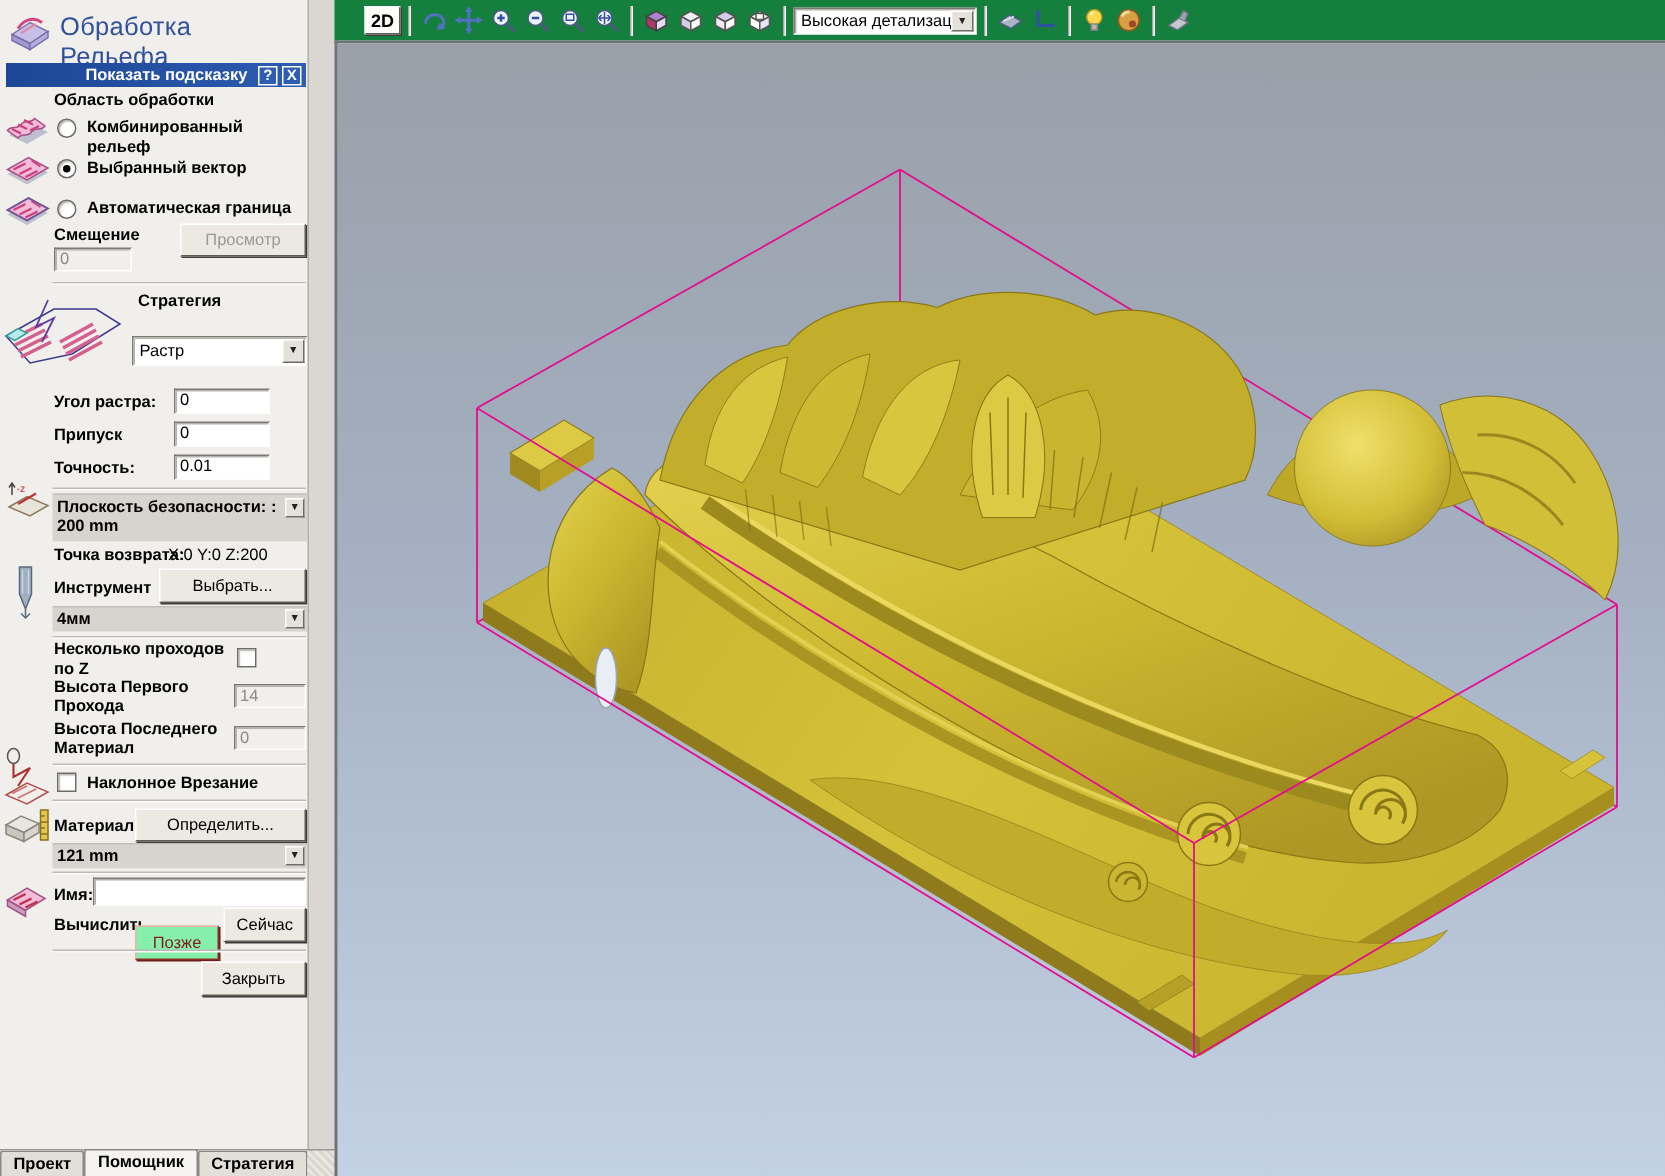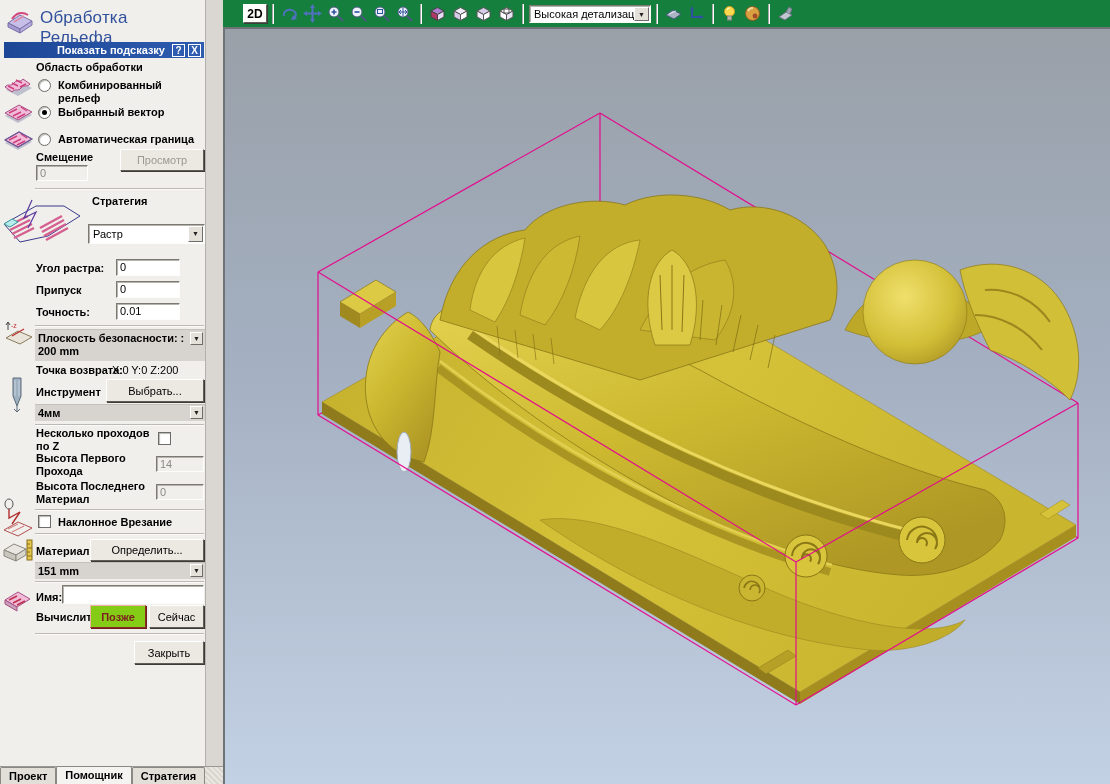--- a/index.html
+++ b/index.html
@@ -18,21 +18,21 @@
   #tip-bar{left:4px;top:42px;width:200px;height:16px;background:linear-gradient(90deg,#1d4696,#2d5cb0);display:flex;align-items:center;justify-content:flex-end;gap:3px;padding-right:3px;box-sizing:border-box;padding-left:48px;}
   #tip-bar .tip-text{color:#fff;font-size:11px;font-weight:bold;margin-right:4px;}
   .tip-btn{width:13px;height:13px;background:#2d5cb0;border:1px solid #fff;color:#fff;font-size:10px;font-weight:bold;line-height:11px;text-align:center;box-sizing:border-box;cursor:default;}
 
   .radio{width:13px;height:13px;border-radius:50%;background:#fff;border:1px solid #6e6c68;box-shadow:inset 1px 1px 1px #b9b7b2;box-sizing:border-box;position:absolute;}
   .radio.checked::after{content:"";position:absolute;left:3px;top:3px;width:5px;height:5px;border-radius:50%;background:#000;}
   .checkbox{width:13px;height:13px;background:#fff;border:1px solid #6e6c68;box-shadow:inset 1px 1px 1px #b9b7b2;box-sizing:border-box;position:absolute;}
 
   .btn{position:absolute;background:#ece9e3;border:1px solid;border-color:#ffffff #5f5d58 #5f5d58 #ffffff;box-shadow:1px 1px 0 #3c3b38;font-size:11px;font-weight:normal;color:#000;display:flex;align-items:center;justify-content:center;box-sizing:border-box;cursor:default;}
   .btn.disabled{color:#9b9993;}
-  .btn.later{background:#84cc16;border-color:#f0b0a8 #8c2d28 #8c2d28 #f0b0a8;box-shadow:1px 1px 0 #6e1f1c;color:#7d211d;font-weight:bold;}
+  .btn.later{background:#86efac;border-color:#f0b0a8 #8c2d28 #8c2d28 #f0b0a8;box-shadow:1px 1px 0 #6e1f1c;color:#7d211d;font-weight:normal;margin-top:12px;}
 
   .field{position:absolute;background:#fff;border:1px solid;border-color:#7b7972 #fdfdfb #fdfdfb #7b7972;box-shadow:inset 1px 1px 0 #b5b3ae;font-size:11px;color:#000;padding:1px 3px;box-sizing:border-box;overflow:hidden;white-space:nowrap;}
   .field.disabled{background:#f0efec;color:#8d8b86;}
 
   .graybar{position:absolute;background:#d7d4cf;border-top:1px solid #c3c0bb;font-size:11px;font-weight:bold;color:#000;padding:2px 18px 2px 3px;box-sizing:border-box;line-height:13px;}
   .dropbtn{position:absolute;right:2px;top:2px;width:13px;height:13px;background:#e4e1db;border:1px solid;border-color:#fff #6e6c68 #6e6c68 #fff;font-size:7px;line-height:11px;text-align:center;color:#222;box-sizing:border-box;}
   .dropbtn::after{content:"▼";}
   .combo{position:absolute;background:#fff;border:1px solid;border-color:#7b7972 #fdfdfb #fdfdfb #7b7972;box-shadow:inset 1px 1px 0 #b5b3ae;box-sizing:border-box;font-size:11px;display:flex;align-items:center;padding-left:4px;}
   .combo .dropbtn{top:1px;right:1px;width:15px;height:calc(100% - 2px);font-size:7px;line-height:14px;}
 
@@ -176,21 +176,21 @@
     <svg class="abs" style="left:2px;top:536px" width="32" height="28" viewBox="0 0 32 28">
       <polygon points="2,14 12,8 24,13 14,19" fill="#e8e6e0" stroke="#8a887f"></polygon>
       <polygon points="2,14 14,19 14,25 2,20" fill="#c9c6bd" stroke="#8a887f"></polygon>
       <polygon points="14,19 24,13 24,19 14,25" fill="#d8d5cc" stroke="#8a887f"></polygon>
       <rect x="25" y="4" width="5" height="20" fill="#e3c84a" stroke="#8a6f20"></rect>
       <path d="M25,8 L28,8 M25,12 L30,12 M25,16 L28,16 M25,20 L30,20" stroke="#8a6f20"></path>
     </svg>
     <div class="abs lbl" style="left:36px;top:545px">Материал</div>
     <div class="btn" style="left:90px;top:539px;width:114px;height:22px">Определить...</div>
     <div class="graybar" style="left:35px;top:562px;width:170px;height:17px">
-      <span>151 mm</span>
+      <span>121 mm</span>
       <span class="dropbtn" style="top:1px"></span>
     </div>
 
     <div class="sep" style="top:581px"></div>
 
     <svg class="abs" style="left:2px;top:584px" width="30" height="28" viewBox="0 0 30 28">
       <polygon points="3,16 15,23 28,15 16,8" fill="#f0bcd8" stroke="#a84f86"></polygon>
       <polygon points="3,16 15,23 15,27 3,20" fill="#c8a0b8" stroke="#a84f86"></polygon>
       <path d="M7,16 L15,12 M11,19 L19,15 M15,21 L23,17" stroke="#c03050" stroke-width="1.6"></path>
     </svg>

